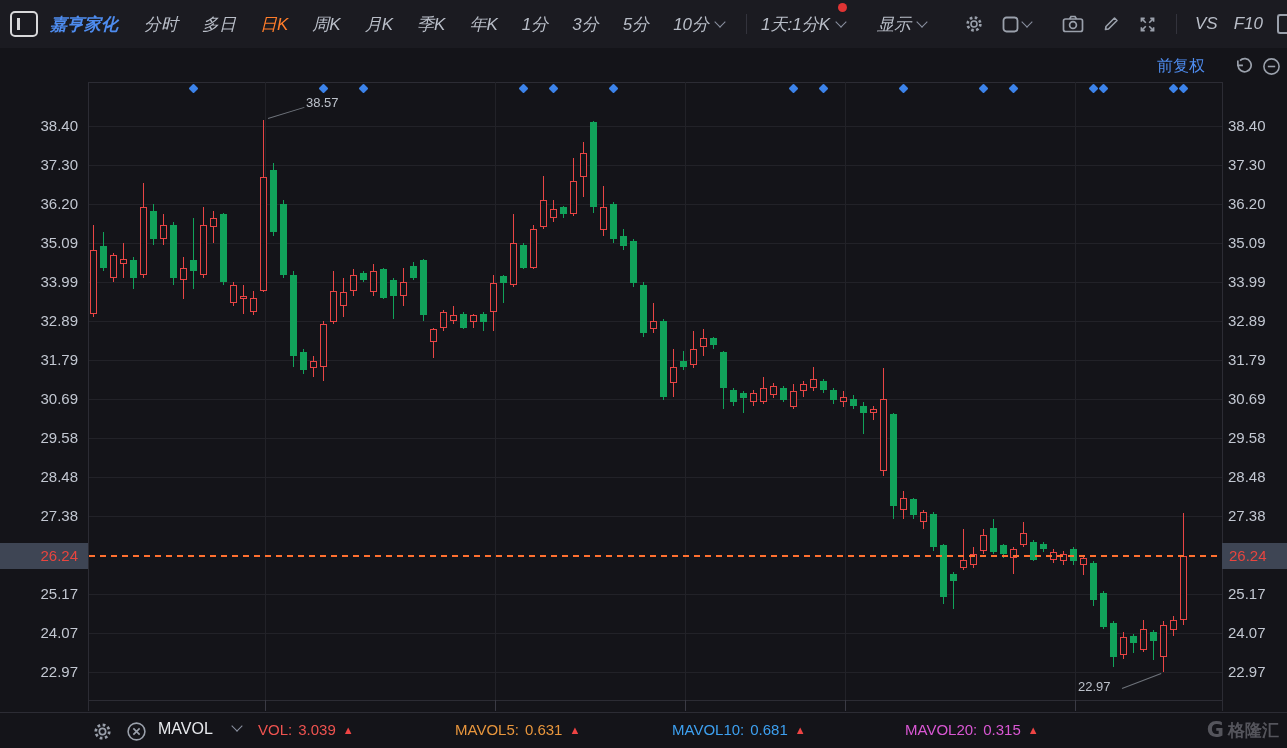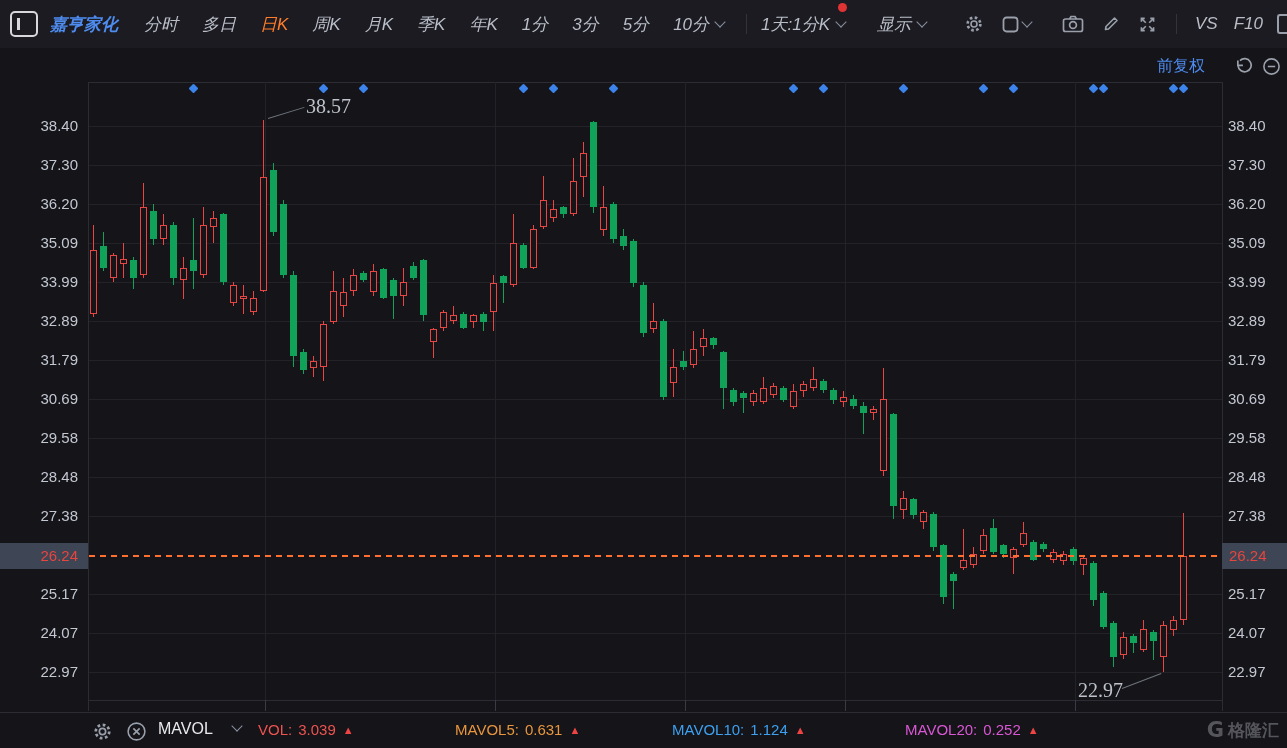--- a/index.html
+++ b/index.html
@@ -45,21 +45,21 @@
   .ylab{position:absolute;height:18px;line-height:18px;font-size:15px;color:#c2c7d1;}
   .ylab-l{left:0;width:78px;text-align:right;}
   .ylab-r{left:1228px;width:59px;text-align:left;}
   .wick{position:absolute;width:1px;}
   .body{position:absolute;width:7px;box-sizing:border-box;}
   .diamond{position:absolute;width:7px;height:7px;transform:rotate(45deg);border-radius:1px;}
   .dashline{position:absolute;left:89px;width:1133px;height:2px;}
   .tag{position:absolute;height:26px;line-height:26px;font-size:15px;}
   .tag-l{left:0;width:88px;text-align:right;padding-right:10px;box-sizing:border-box;}
   .tag-r{left:1222px;width:65px;text-align:left;padding-left:7px;box-sizing:border-box;}
-  .anno{position:absolute;font-size:20px;color:#bcc1ca;font-family:Liberation Serif, serif;}
+  .anno{position:absolute;font-size:13px;color:#bcc1ca;}
   .leader{position:absolute;height:1px;background:#6e737b;transform-origin:0 50%;}
   
   #volpane{position:absolute;left:0;top:712px;width:1287px;height:36px;background:#141419;border-top:1px solid #2c2c34;}
   .vp-ic{position:absolute;top:8px;color:#9aa0ab;}
   #vp-name{position:absolute;left:158px;top:7px;font-size:16px;color:#e8eaee;}
   #vp-chev{position:absolute;left:226px;top:13px;}
   .vp-item{position:absolute;top:8px;font-size:15px;display:inline-flex;align-items:center;}
   .tri-up{font-size:11px;margin-left:7px;}
   #watermark{position:absolute;right:8px;top:5px;display:flex;align-items:center;gap:5px;color:#55555c;}
   #watermark .glogo{font-size:21px;font-weight:bold;font-family:"DejaVu Sans",sans-serif;letter-spacing:-1px;}
@@ -484,24 +484,24 @@
   <span id="vp-items"><span class="vp-item" style="left: 258px; color: rgb(239, 83, 80);">
         <span>VOL: </span>
         <span style="margin-left: 6px;">3.039</span>
         <span class="tri-up" style="color: rgb(239, 68, 68);">▲</span>
       </span><span class="vp-item" style="left: 455px; color: rgb(232, 150, 61);">
         <span>MAVOL5: </span>
         <span style="margin-left: 6px;">0.631</span>
         <span class="tri-up" style="color: rgb(239, 68, 68);">▲</span>
       </span><span class="vp-item" style="left: 672px; color: rgb(61, 160, 240);">
         <span>MAVOL10: </span>
-        <span style="margin-left: 6px;">1.124</span>
+        <span style="margin-left: 6px;">0.681</span>
         <span class="tri-up" style="color: rgb(239, 68, 68);">▲</span>
       </span><span class="vp-item" style="left: 905px; color: rgb(217, 87, 211);">
         <span>MAVOL20: </span>
-        <span style="margin-left: 6px;">0.252</span>
+        <span style="margin-left: 6px;">0.315</span>
         <span class="tri-up" style="color: rgb(239, 68, 68);">▲</span>
       </span></span>
   <span id="watermark">
     <span class="glogo">G</span>
     <span class="gtext">格隆汇</span>
   </span>
 </div>
 
 </body></html>

